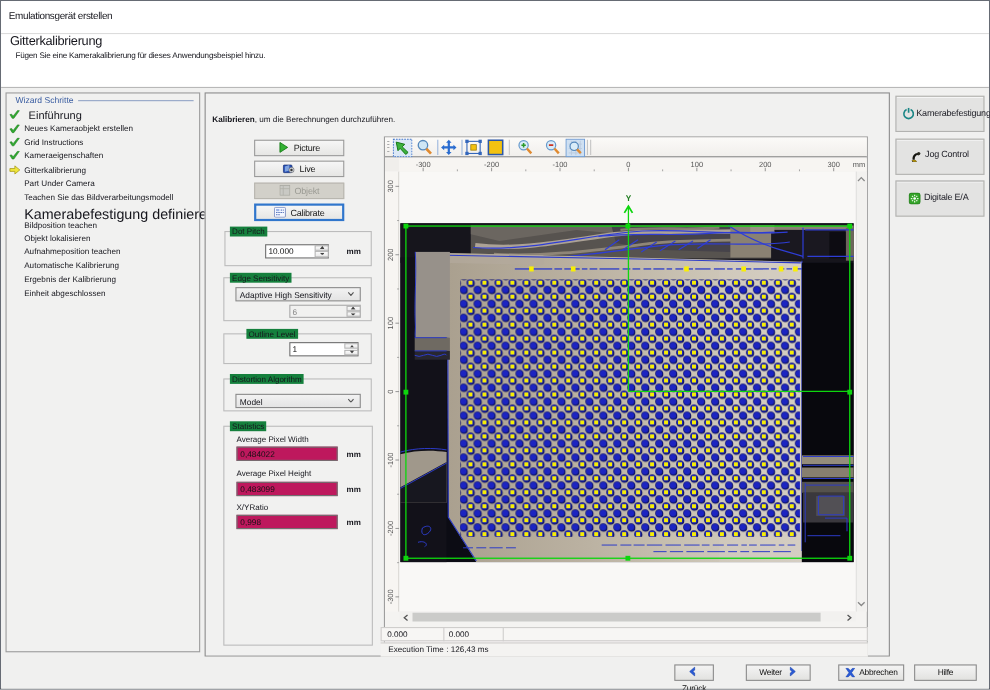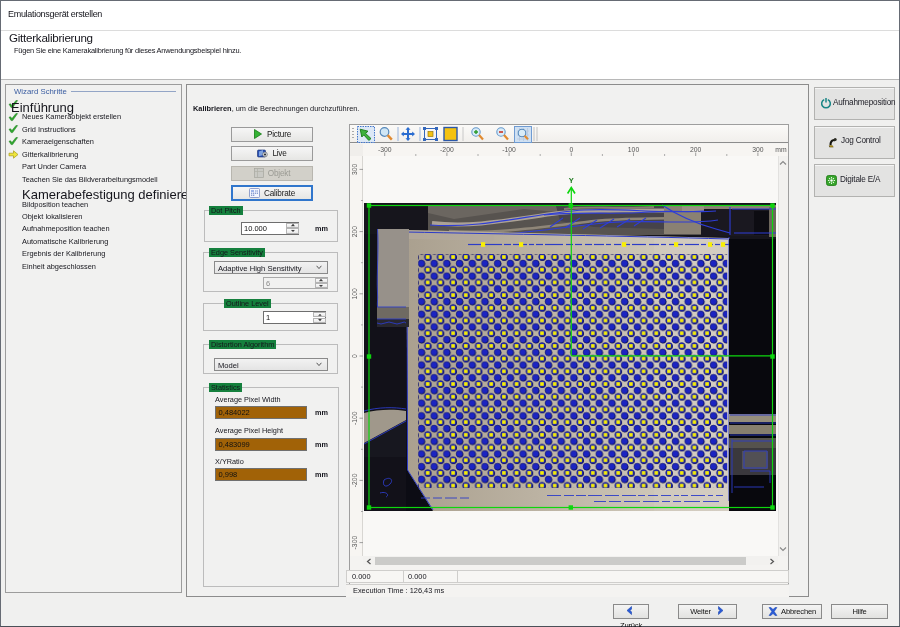--- a/index.html
+++ b/index.html
@@ -1,21 +1,21 @@
 <!DOCTYPE html>
 <html><head><meta charset="utf-8">
 <style>
 *{margin:0;padding:0;box-sizing:border-box}
 html,body{width:900px;height:627px;background:#fff;font-family:"Liberation Sans",sans-serif;overflow:hidden}
 .ab{position:absolute}
 #win{position:relative;width:900px;height:627px;border:1px solid #666b74;border-bottom:2px solid #4a5058;background:#fff}
 .t{white-space:nowrap;color:#15151c}
 .gb{position:absolute;border:1px solid #bcbcbc}
 .gbl{position:absolute;top:-5px;background:#15803d;padding:0 2px;font-size:7.3px;color:#15151c;white-space:nowrap}
-.fld{position:absolute;background:#a16207;border:1px solid #707070;font-size:7.5px;color:#111;line-height:11px;padding-left:3px;white-space:nowrap}
+.fld{position:absolute;background:#be185d;border:1px solid #707070;font-size:7.5px;color:#111;line-height:11px;padding-left:3px;white-space:nowrap}
 .mm{position:absolute;font-size:7.3px;font-weight:bold;color:#15151c}
 .lbl{position:absolute;font-size:7.3px;color:#15151c;white-space:nowrap}
 .cbtn{position:absolute;left:230px;width:82px;height:15px;background:linear-gradient(#f6f6f6,#e6e6e4);border:1px solid #9a9a9a;text-align:center;font-size:8.2px;letter-spacing:-0.2px;color:#1a1a1a;line-height:13px}
 .rbtn{position:absolute;left:813px;width:81px;height:33px;background:#e3e3e2;border:1px solid #b2b2b0;box-shadow:inset 0 1px 0 #f5f5f5}
 .fbtn{position:absolute;height:15px;background:linear-gradient(#f4f4f4,#e2e2e0);border:1px solid #8a8a8a;text-align:center;font-size:7.6px;letter-spacing:-0.2px;color:#111;line-height:13px}
 .spin{position:absolute;width:13px;display:flex;flex-direction:column}
 .spin div{flex:1;background:linear-gradient(#fbfbfb,#e9e9e9);border:1px solid #b4b4b4;position:relative}
 .spin div+div{margin-top:0.5px}
 .spin svg{position:absolute;left:50%;top:50%;transform:translate(-50%,-50%)}
 .ico{position:absolute;line-height:0;font-size:0}
@@ -30,21 +30,21 @@
 <div class="ab" style="left:0;top:78px;width:898px;height:1px;background:#b8b8b8"></div>
 <div class="ab" style="left:0;top:79px;width:898px;height:546px;background:#f0f0ef"></div>
 <div class="ab" style="left:4px;top:83px;width:177px;height:509px;border:1px solid #9c9c9c;background:#f1f1f0"></div>
 <div class="ab t" style="left:13px;top:86px;font-size:7.8px;color:#3a5da1">Wizard Schritte</div>
 <div class="ab" style="left:70px;top:90px;width:105px;height:1px;background:#93a5c6"></div>
 <div class="ico" style="left:7px;top:99.0px">
       <svg width="11" height="9" viewBox="0 0 11 9">
         <path d="M1 4.2 L3.1 7.6 L4.6 7.6 L9.6 0.6 L8.0 0.4 L3.9 5.6 L2.6 3.8 Z" fill="#2faa2f" stroke="#1d7a1d" stroke-width="0.5"></path>
       </svg>
     </div>
-<div class="ab t" style="left:10px;top:98.9px;font-size:13px">Einführung</div>
+<div class="ab t" style="left:25px;top:98.9px;font-size:10px">Einführung</div>
 <div class="ico" style="left:7px;top:111.5px">
       <svg width="11" height="9" viewBox="0 0 11 9">
         <path d="M1 4.2 L3.1 7.6 L4.6 7.6 L9.6 0.6 L8.0 0.4 L3.9 5.6 L2.6 3.8 Z" fill="#2faa2f" stroke="#1d7a1d" stroke-width="0.5"></path>
       </svg>
     </div>
 <div class="ab t" style="left:21px;top:111.4px;font-size:7.4px">Neues Kameraobjekt erstellen</div>
 <div class="ico" style="left:7px;top:123.9px">
       <svg width="11" height="9" viewBox="0 0 11 9">
         <path d="M1 4.2 L3.1 7.6 L4.6 7.6 L9.6 0.6 L8.0 0.4 L3.9 5.6 L2.6 3.8 Z" fill="#2faa2f" stroke="#1d7a1d" stroke-width="0.5"></path>
       </svg>
@@ -493,21 +493,21 @@
 <div class="ab t" style="left:407px;top:571px;font-size:7.4px">0.000</div>
 <div class="ab" style="left:345px;top:583px;width:443px;height:13px;background:#f4f3f1;border-top:1px solid #cfcecc"></div>
 <div class="ab t" style="left:352px;top:585px;font-size:7.4px">Execution Time : 126,43 ms</div>
 <div class="rbtn" style="top:86px"></div>
 <div class="ico" style="left:820px;top:97px">
       <svg width="10" height="11" viewBox="0 0 10 11">
         <path d="M3.2 1.6 A4.3 4.3 0 1 0 6.8 1.6" fill="none" stroke="#1a8686" stroke-width="1.5"></path>
         <path d="M5 0 V4.6" stroke="#1a8686" stroke-width="1.5"></path>
       </svg>
     </div>
-<div class="ab t" style="left:832px;top:96.5px;font-size:8.2px;letter-spacing:-0.2px;color:#23232b">Aufnahmeposition</div>
+<div class="ab t" style="left:832px;top:96.5px;font-size:8.2px;letter-spacing:-0.2px;color:#23232b">Kamerabefestigung</div>
 <div class="rbtn" style="top:124.5px"></div>
 <div class="ico" style="left:827px;top:135.5px">
       <svg width="11" height="11" viewBox="0 0 11 11">
         <path d="M1.6 8.2 C1.2 4.6 3.2 2.2 6.2 2.0 L7.4 2.2 L7.0 4.4 L6.0 4.0 C4.2 4.4 3.4 6.2 3.6 8.2 Z" fill="#15150f"></path>
         <circle cx="7.2" cy="2.6" r="1.5" fill="#2a2a20"></circle>
         <path d="M0.8 8.4 H4.4 L5.6 10.2 H1.4 Z" fill="#3c3627"></path>
         <path d="M1.2 8.9 H4.6 M2.0 9.7 H5.2" stroke="#caa50a" stroke-width="0.7"></path>
       </svg>
     </div>
 <div class="ab t" style="left:840px;top:135.0px;font-size:8.2px;letter-spacing:-0.2px;color:#23232b">Jog Control</div>

